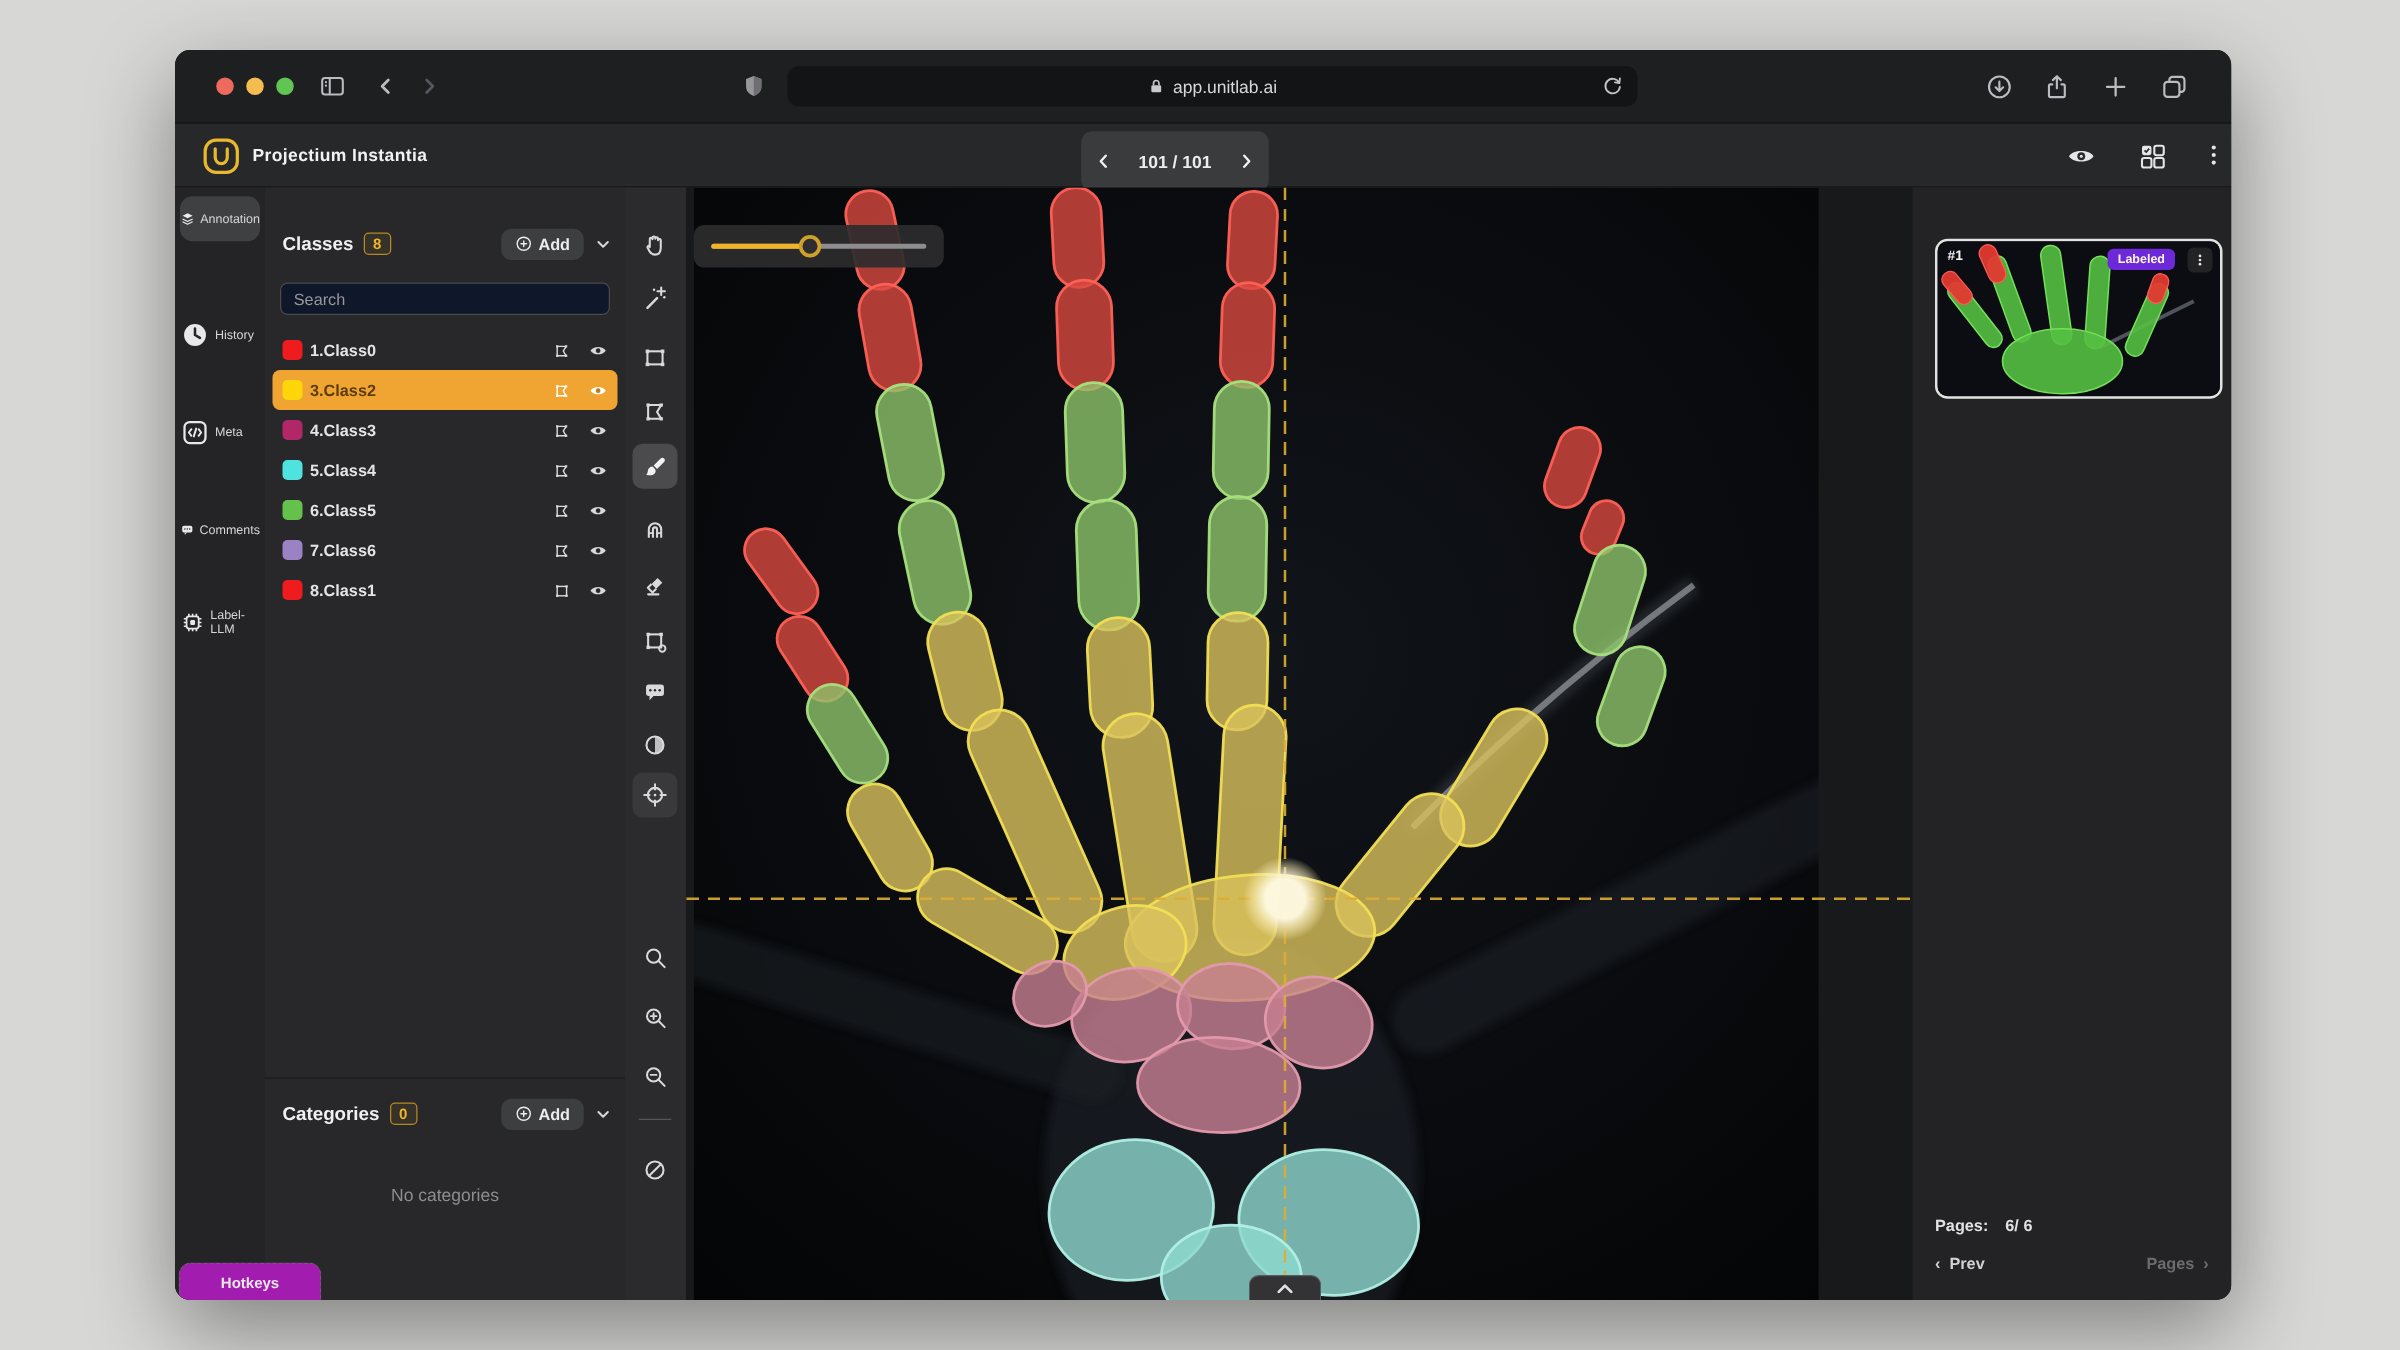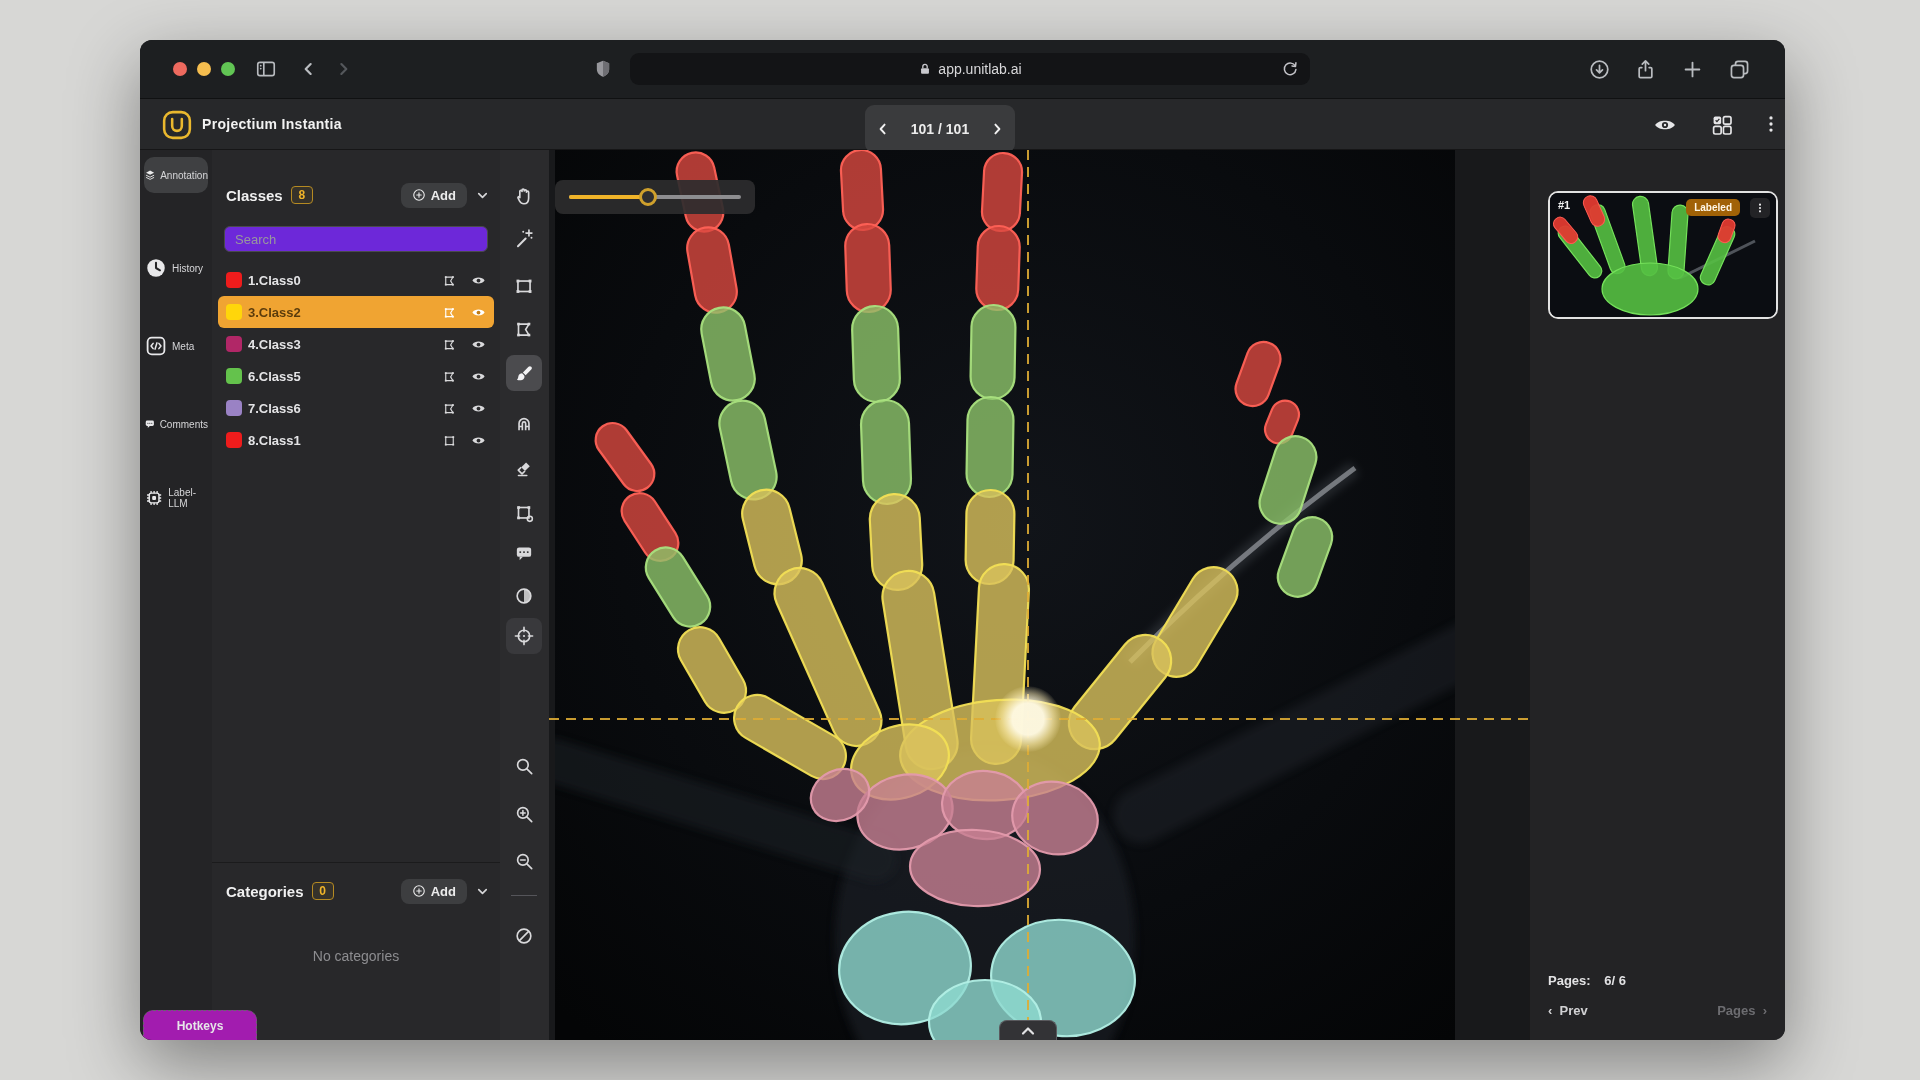--- a/index.html
+++ b/index.html
@@ -27,21 +27,21 @@
     color:#d6d6d8;font-size:10px;padding:6px 0;border-radius:10px;}
   .rail-item.active{background:#3f4042;}
   .classes{position:absolute;left:72px;top:0;bottom:0;width:288px;background:#28282a;border-right:1px solid #1a1a1b;}
   .panel-hdr{position:absolute;left:14px;right:10px;height:30px;display:flex;align-items:center;}
   .panel-title{color:#f0f0f0;font-size:15px;font-weight:bold;}
   .badge{margin-left:8px;min-width:12px;padding:1px 4px;text-align:center;font-size:12px;font-weight:bold;
     color:#f0b429;border:1px solid #b58a22;border-radius:4px;background:rgba(240,180,41,.07);}
   .addbtn{margin-left:auto;display:inline-flex;align-items:center;gap:5px;background:#3d3e40;color:#ececec;
     font-size:13px;font-weight:bold;border:none;border-radius:8px;padding:5px 11px;}
   .chev{margin-left:8px;}
-  .search{position:absolute;left:12px;right:12px;top:76px;height:26px;background:#6d28d9;border:1px solid #4a4a4d;
+  .search{position:absolute;left:12px;right:12px;top:76px;height:26px;background:#0f172a;border:1px solid #4a4a4d;
     border-radius:6px;color:#dddddf;font-size:13px;padding:0 10px;outline:none;box-sizing:border-box;
     font-family:"Liberation Sans",sans-serif;}
   .search::placeholder{color:#98989c;}
   .crows{position:absolute;left:6px;right:6px;top:114px;}
   .crow{height:32px;display:flex;align-items:center;padding:0 8px;border-radius:6px;}
   .crow.selected{background:#f0a432;}
   .swatch{width:16px;height:16px;border-radius:4px;margin-right:6px;flex:none;}
   .clabel{color:#e4e4e6;font-size:13px;font-weight:bold;}
   .crow.selected .clabel{color:rgba(48,30,0,.78);}
   .rowicons{margin-left:auto;display:flex;align-items:center;gap:14px;}
@@ -73,21 +73,21 @@
   .slider .knob{position:absolute;left:84px;top:8px;width:12px;height:12px;border-radius:50%;background:#2e2e30;
     border:3px solid #cfa02c;}
   .collapse-tab{position:absolute;left:450px;bottom:0;width:56px;height:19px;background:#333336;
     border:1px solid #5a5a5e;border-bottom:none;border-radius:8px 8px 0 0;display:flex;align-items:center;
     justify-content:center;z-index:7;}
   
   .rightpanel{position:absolute;right:0;top:0;bottom:0;width:255px;background:#232325;border-left:1px solid #19191a;}
   .thumbcard{position:absolute;left:18px;top:41px;width:226px;height:124px;border:2px solid #e2e2e2;
     border-radius:10px;background:#0b0d12;overflow:hidden;}
   .thumb-id{position:absolute;left:8px;top:6px;color:#f0f0f0;font-size:11px;font-weight:bold;z-index:3;}
-  .thumb-badge{position:absolute;right:36px;top:6px;background:#a16207;color:#fff7e6;font-size:10px;font-weight:bold;
+  .thumb-badge{position:absolute;right:36px;top:6px;background:#6d28d9;color:#fff7e6;font-size:10px;font-weight:bold;
     padding:3px 8px;border-radius:5px;z-index:3;}
   .thumb-kebab{position:absolute;right:6px;top:5px;width:20px;height:20px;background:rgba(40,40,42,.85);
     border-radius:5px;display:flex;align-items:center;justify-content:center;z-index:3;}
   .pages-line{position:absolute;left:18px;bottom:52px;color:#e2e2e4;font-size:13px;font-weight:bold;text-align:center;}
   .pages-line span{margin-left:10px;}
   .pager-row{position:absolute;left:18px;right:18px;bottom:22px;display:flex;justify-content:space-between;
     font-size:13px;font-weight:bold;}
   .prev{color:#d2d2d4;}
   .next{color:#6c6c70;}
 </style>
@@ -291,20 +291,37 @@
               <rect x="3.8" y="14.3" width="2.4" height="2.4" fill="#d9d9db"></rect>
                 <rect x="13.3" y="14.3" width="2.4" height="2.4" fill="#d9d9db"></rect>
             </svg>
             <svg width="15" height="15" viewBox="0 0 16 16">
               <path d="M1.5 8 C4 3.9 12 3.9 14.5 8 C12 12.1 4 12.1 1.5 8Z" fill="#d9d9db"></path>
                 <circle cx="8" cy="8" r="2" fill="#2b2b2d"></circle>
             </svg>
           </span>
         </div>
 
+        <div class="crow">
+          <span class="swatch" style="background: rgb(79, 227, 223);"></span>
+          <span class="clabel">5.Class4</span>
+          <span class="rowicons">
+            <svg width="15" height="15" viewBox="0 0 20 20">
+              <polygon points="5,5.5 14.5,5.5 11.5,10.5 14.5,15.5 5,15.5" fill="none" stroke="#d9d9db" stroke-width="1.5"></polygon>
+              <rect x="3.8" y="4.3" width="2.4" height="2.4" fill="#d9d9db"></rect>
+                <rect x="13.3" y="4.3" width="2.4" height="2.4" fill="#d9d9db"></rect>
+              <rect x="3.8" y="14.3" width="2.4" height="2.4" fill="#d9d9db"></rect>
+                <rect x="13.3" y="14.3" width="2.4" height="2.4" fill="#d9d9db"></rect>
+            </svg>
+            <svg width="15" height="15" viewBox="0 0 16 16">
+              <path d="M1.5 8 C4 3.9 12 3.9 14.5 8 C12 12.1 4 12.1 1.5 8Z" fill="#d9d9db"></path>
+                <circle cx="8" cy="8" r="2" fill="#2b2b2d"></circle>
+            </svg>
+          </span>
+        </div>
 
         <div class="crow">
           <span class="swatch" style="background: rgb(100, 194, 76);"></span>
           <span class="clabel">6.Class5</span>
           <span class="rowicons">
             <svg width="15" height="15" viewBox="0 0 20 20">
               <polygon points="5,5.5 14.5,5.5 11.5,10.5 14.5,15.5 5,15.5" fill="none" stroke="#d9d9db" stroke-width="1.5"></polygon>
               <rect x="3.8" y="4.3" width="2.4" height="2.4" fill="#d9d9db"></rect>
                 <rect x="13.3" y="4.3" width="2.4" height="2.4" fill="#d9d9db"></rect>
               <rect x="3.8" y="14.3" width="2.4" height="2.4" fill="#d9d9db"></rect>

